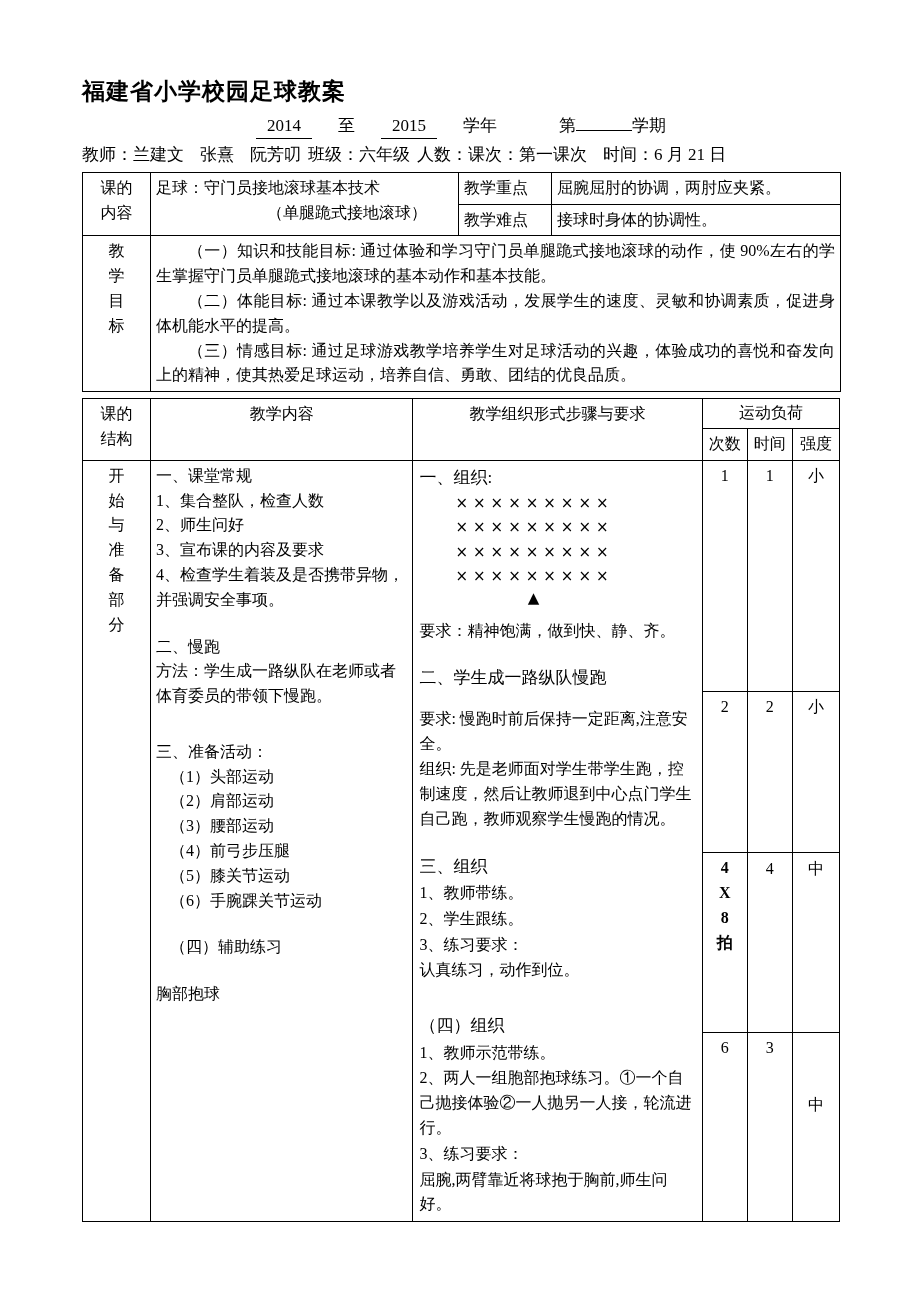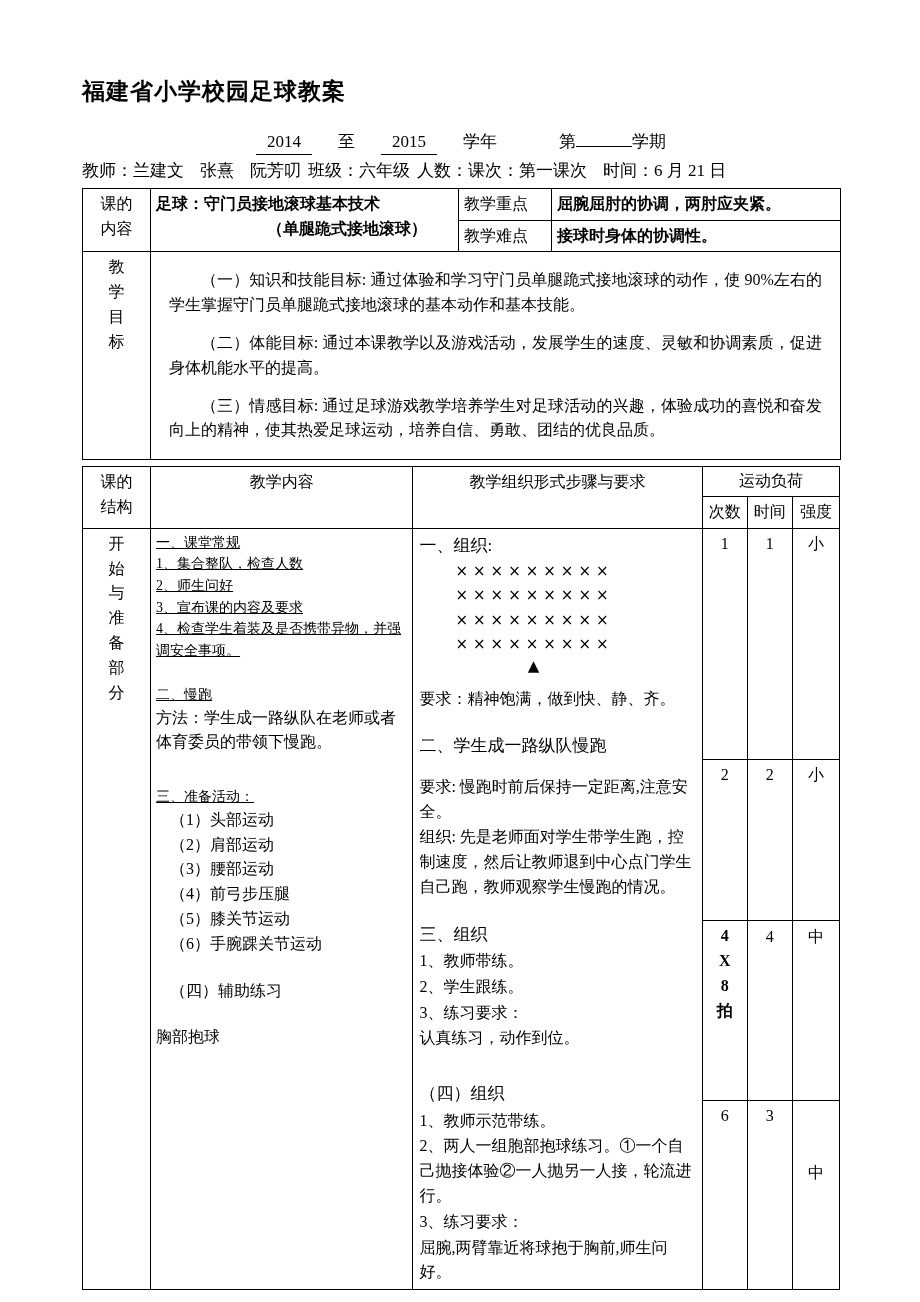--- a/index.html
+++ b/index.html
@@ -34,21 +34,20 @@
     font-size: 17px;
     line-height: 1.5;
     margin: 0 0 3px 0;
     white-space: nowrap;
   }
   .year-line .ul {
     display: inline-block;
     border-bottom: 1px solid #000;
     min-width: 48px;
     padding: 0 4px;
-    margin-top: 16px;
   }
   .year-line .gap { display: inline-block; width: 26px; }
   .year-line .gap-lg { display: inline-block; width: 62px; }
   .meta-line {
     font-size: 17px;
     line-height: 1.5;
     margin: 0 0 4px 0;
     white-space: nowrap;
     letter-spacing: 0px;
   }
@@ -73,53 +72,51 @@
   .cell-label {
     text-align: center;
     font-size: 16.5px;
     line-height: 1.45;
     padding: 6px 2px;
   }
   .content-main {
     font-size: 16.5px;
     line-height: 1.7;
     padding: 6px 4px 6px 8px;
-    font-weight: bold;
   }
   .content-main .l2 {
     display: block;
     text-align: right;
     padding-right: 26px;
   }
   .focus-label {
     text-align: left;
     font-size: 16.5px;
     white-space: nowrap;
     padding: 7px 4px;
   }
   .focus-text {
     font-size: 16.5px;
     padding: 7px 6px;
-    font-weight: bold;
   }
 
   
   .goal-label {
     text-align: center;
     font-size: 16.5px;
     line-height: 1.72;
     padding: 8px 2px;
   }
   .goal-body {
     font-size: 16.3px;
     line-height: 1.72;
     padding: 6px 6px 6px 6px;
     text-align: justify;
   }
-  .goal-body p { margin: 13px; text-indent: 2em; }
+  .goal-body p { margin: 0; text-indent: 2em; }
 
   
   .hdr {
     text-align: center;
     font-size: 16.5px;
     line-height: 1.4;
   }
   .hdr-narrow {
     text-align: center;
     font-size: 16.5px;
@@ -136,21 +133,21 @@
     padding-top: 90px;
     letter-spacing: 0;
   }
   .struct-cell span { display: block; }
 
   .teach-col {
     font-size: 16.5px;
     line-height: 1.62;
     padding: 12px 4px 4px 8px;
   }
-  .teach-col .big { font-size: 14px; text-decoration: underline; }
+  .teach-col .big { font-size: 16px; }
   .teach-col p { margin: 0; }
   .teach-col .blank-sm { height: 9px; }
   .teach-col .blank-lg { height: 22px; }
   .teach-col .indent { padding-left: 14px; }
 
   .org-col {
     font-size: 15.6px;
     line-height: 1.6;
     padding: 12px 4px 4px 6px;
   }

